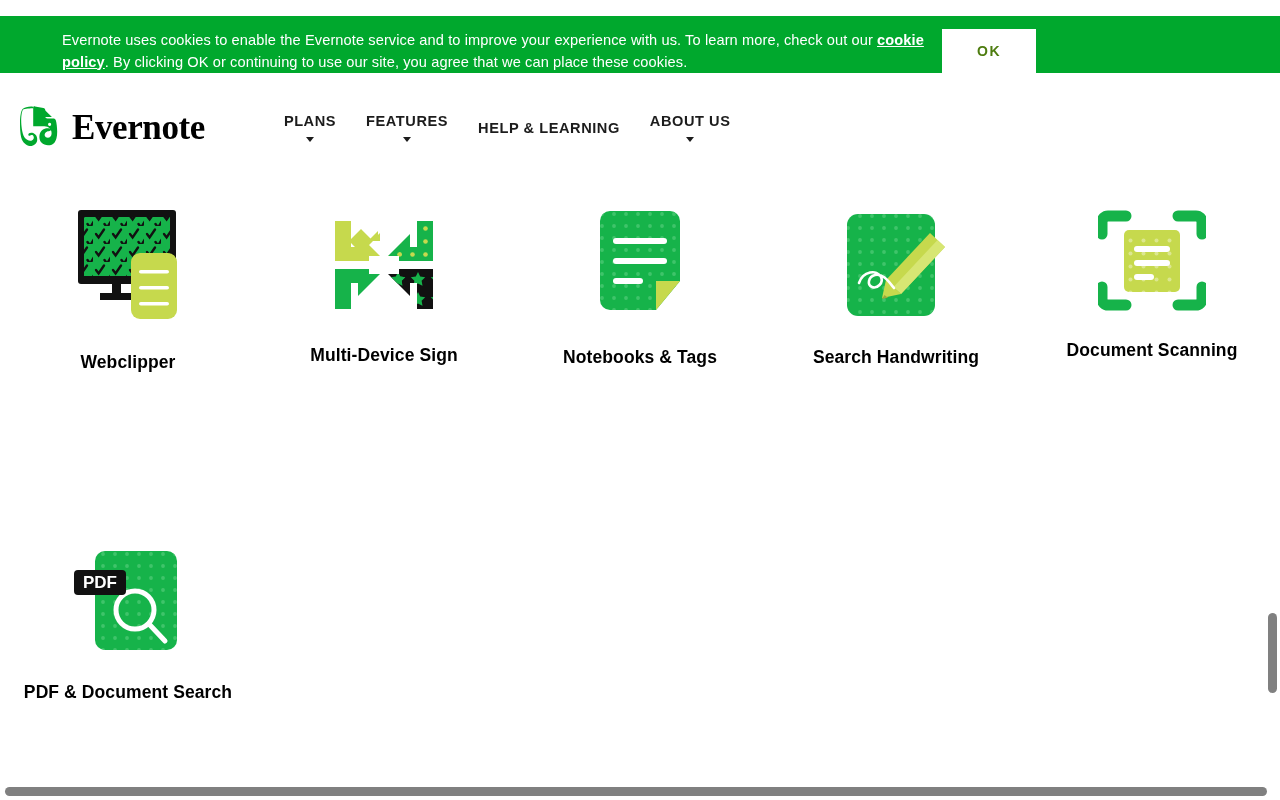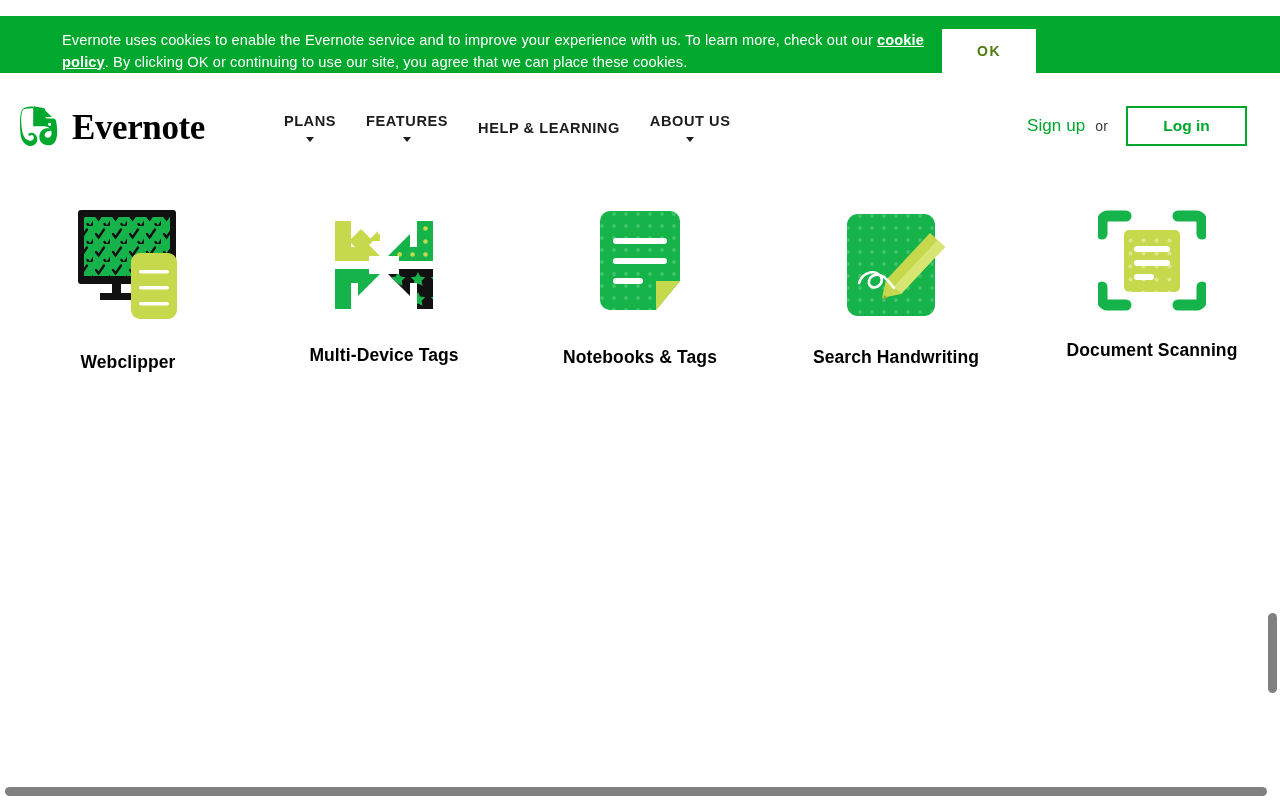--- a/index.html
+++ b/index.html
@@ -244,25 +244,20 @@
     </div>
     <div class="nav-item">
       <span>HELP &amp; LEARNING</span>
     </div>
     <div class="nav-item">
       <span>ABOUT US</span>
       <span class="caret"></span>
     </div>
   </nav>
 
-  <div class="auth">
-    <a class="signup">Sign up</a>
-    <span class="or">or</span>
-    <button class="login-btn">Log in</button>
-  </div>
 </div>
 
 <div class="features">
 
   <div class="feature col1">
     <div class="feature-icon">
       <svg width="105" height="115" viewBox="0 0 105 115">
         <defs>
           <pattern id="checkpat" width="17" height="18" patternUnits="userSpaceOnUse">
             <path d="M3 8 l2.6 3.5 L11 3.5" stroke="#111111" stroke-width="2.4" fill="none" stroke-linecap="round"></path>
@@ -324,21 +319,21 @@
           <path d="M7 100 h16 v-26 h18 v-14 h-34 z" fill="#16b34a"></path>
           <path d="M30 87 l22 -22 l-22 0 z" fill="#16b34a"></path>
 
           <path d="M105 100 h-16 v-26 h-18 v-14 h34 z" fill="#111111"></path>
           <path d="M82 87 l-22 -22 l22 0 z" fill="#111111"></path>
           <path d="M105 100 h-16 v-26 h-18 v-14 h34 z" fill="url(#starpat)"></path>
           <path d="M82 87 l-22 -22 l22 0 z" fill="url(#starpat)"></path>
         </g>
       </svg>
     </div>
-    <div class="feature-label">Multi-Device Tags</div>
+    <div class="feature-label">Multi-Device Sign</div>
   </div>
 
   <div class="feature col1 r2">
     <div class="feature-icon">
       <svg width="88" height="105" viewBox="0 0 88 105">
         <defs>
           <pattern id="dotpat3" width="12" height="12" patternUnits="userSpaceOnUse">
             <circle cx="6" cy="6" r="1.9" fill="#3fc46a"></circle>
           </pattern>
         </defs>
@@ -394,20 +389,40 @@
 
         <path d="M4 26 v-12 a6 6 0 0 1 6 -6 h18" stroke="#16b34a" stroke-width="11" fill="none" stroke-linecap="round"></path>
         <path d="M104 26 v-12 a6 6 0 0 0 -6 -6 h-18" stroke="#16b34a" stroke-width="11" fill="none" stroke-linecap="round"></path>
         <path d="M4 79 v12 a6 6 0 0 0 6 6 h18" stroke="#16b34a" stroke-width="11" fill="none" stroke-linecap="round"></path>
         <path d="M104 79 v12 a6 6 0 0 1 -6 6 h-18" stroke="#16b34a" stroke-width="11" fill="none" stroke-linecap="round"></path>
       </svg>
     </div>
     <div class="feature-label">Document Scanning</div>
   </div>
 
+  <div class="feature col3 r2">
+    <div class="feature-icon">
+      <svg width="110" height="105" viewBox="0 0 110 105">
+        <defs>
+          <pattern id="dotpat5" width="12" height="12" patternUnits="userSpaceOnUse">
+            <circle cx="6" cy="6" r="1.9" fill="#3fc46a"></circle>
+          </pattern>
+        </defs>
+        <rect x="22" y="3" width="82" height="99" rx="10" fill="#16b34a"></rect>
+        <rect x="22" y="3" width="82" height="99" rx="10" fill="url(#dotpat5)"></rect>
+
+        <circle cx="62" cy="62" r="19" stroke="#ffffff" stroke-width="5" fill="none"></circle>
+        <path d="M76 76 L92 93" stroke="#ffffff" stroke-width="5" stroke-linecap="round"></path>
+
+        <rect x="1" y="22" width="52" height="25" rx="4" fill="#111111"></rect>
+        <text x="27" y="40" font-family="Liberation Sans, sans-serif" font-size="17" font-weight="bold" fill="#ffffff" text-anchor="middle">PDF</text>
+      </svg>
+    </div>
+    <div class="feature-label">PDF &amp; Document Search</div>
+  </div>
 
 </div>
 
 <div class="vscroll-track">
   <div class="vscroll-thumb"></div>
 </div>
 <div class="hscroll-track">
   <div class="hscroll-thumb"></div>
 </div>
 

